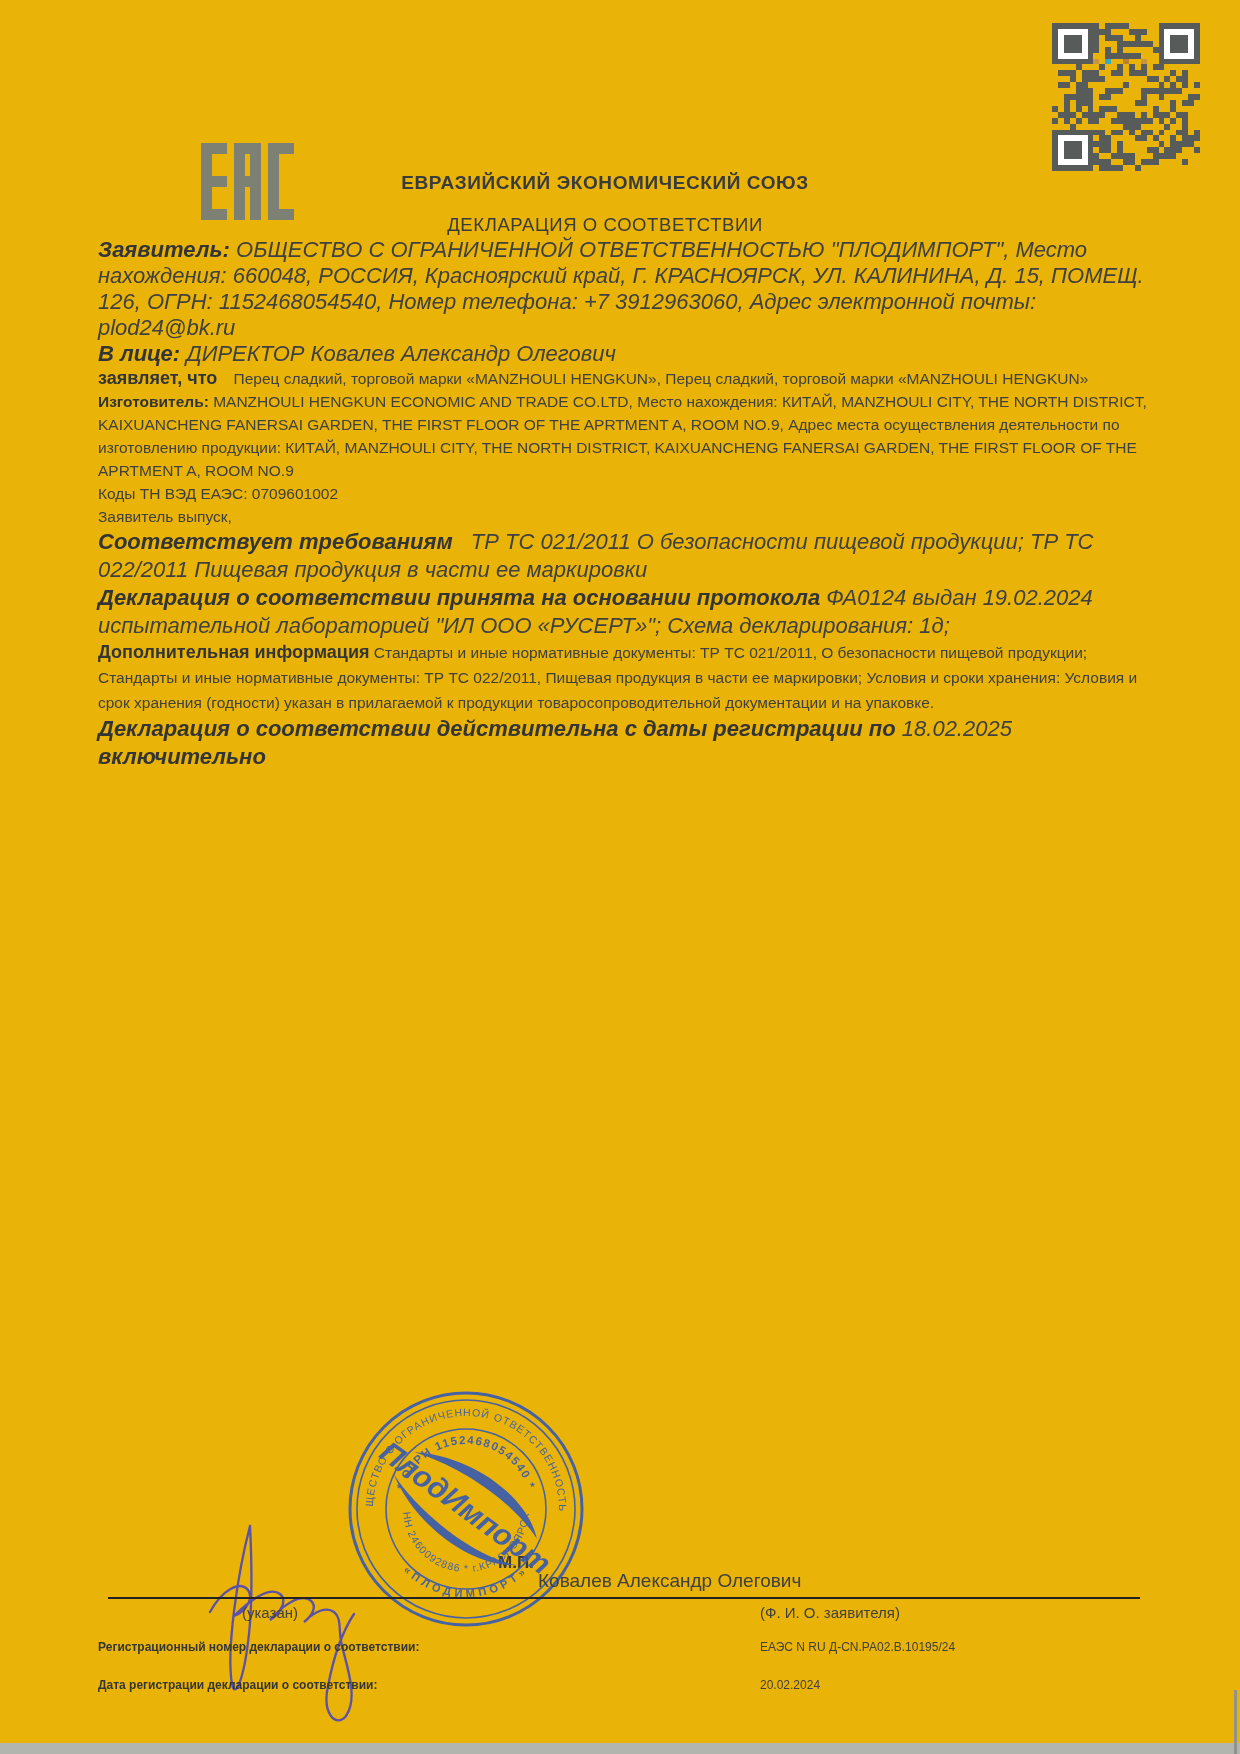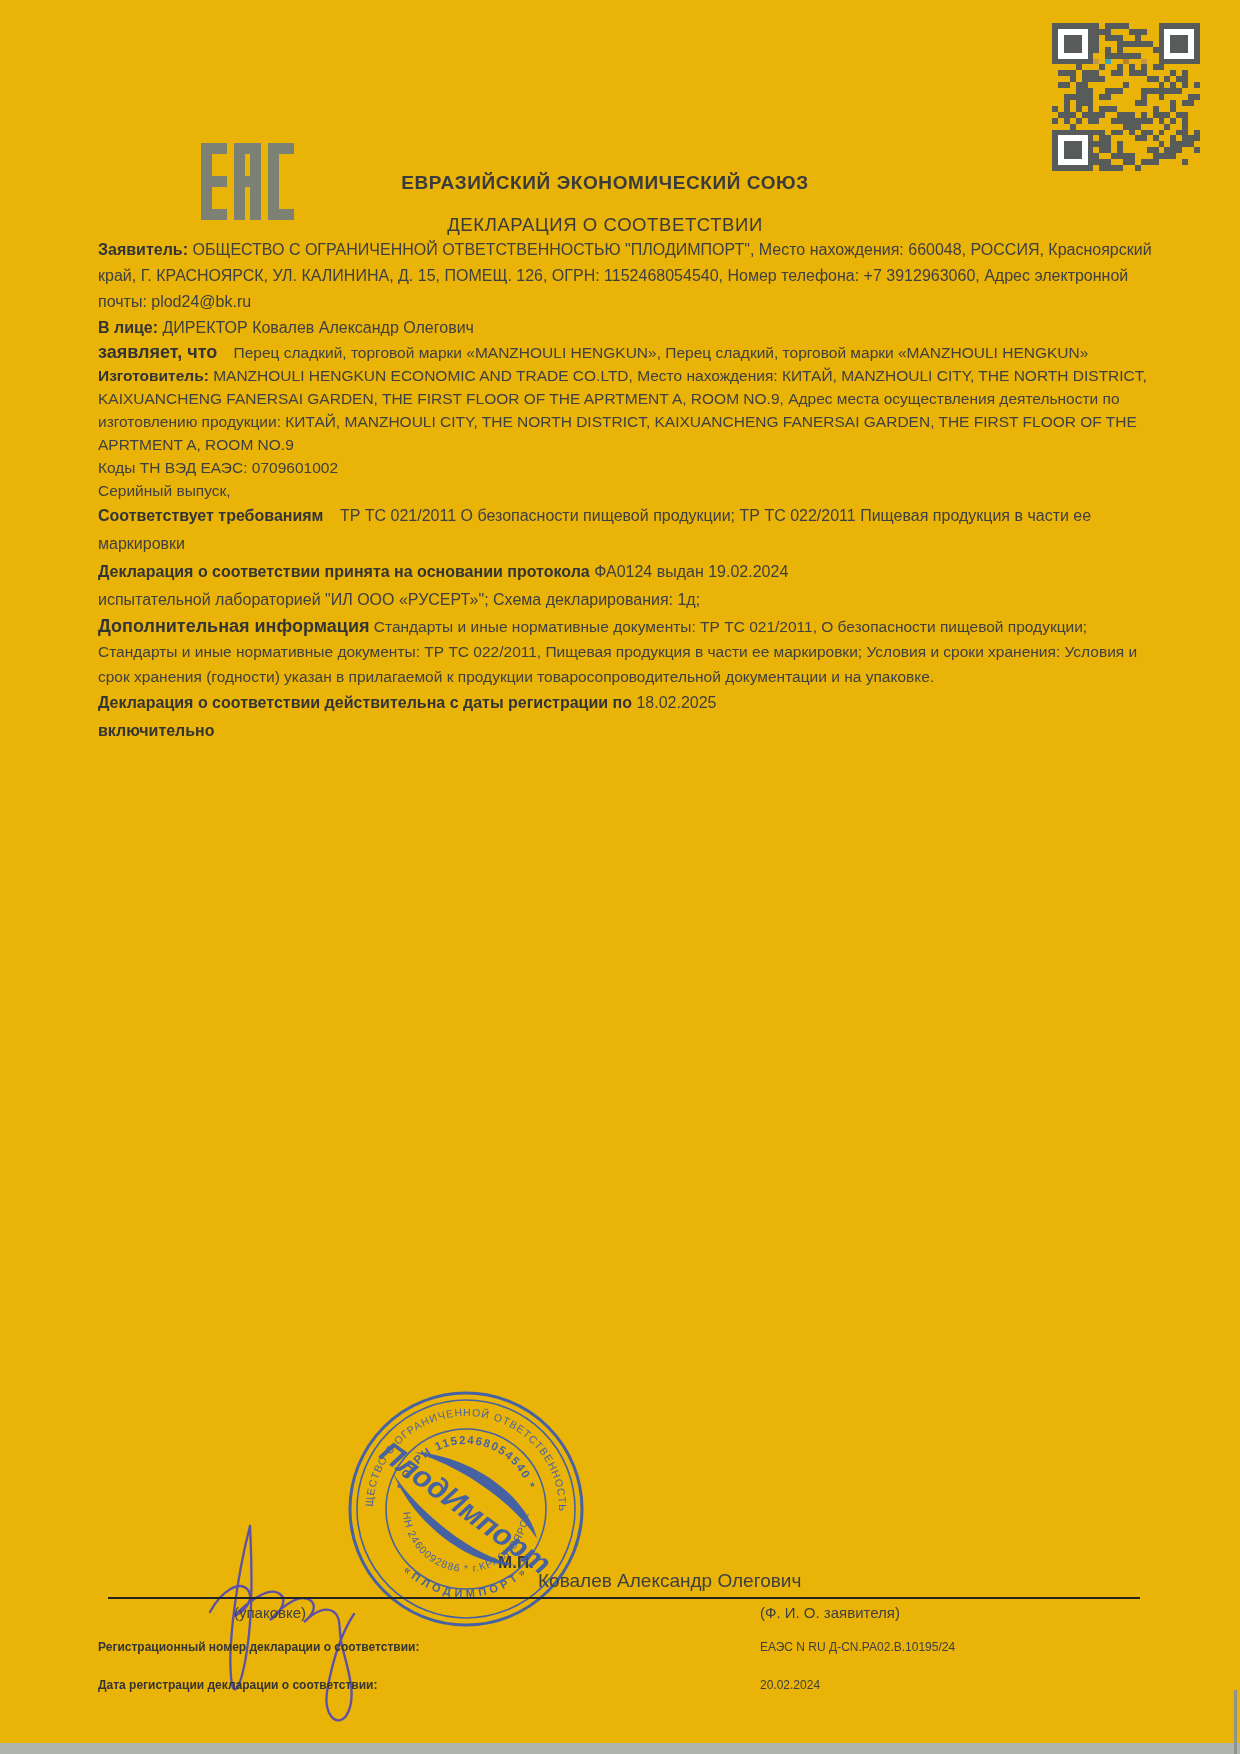--- a/index.html
+++ b/index.html
@@ -12,21 +12,21 @@
   
   .eac-logo { position:absolute; left:201px; top:143px; width:93px; height:77px; }
   .qr { position:absolute; left:1052px; top:23px; width:148px; height:148px; }
   .title { position:absolute; left:0; top:172px; width:1210px; text-align:center;
            font-size:19px; font-weight:bold; letter-spacing:.6px; color:#3a3b3b; }
   .subtitle { position:absolute; left:0; top:214px; width:1210px; text-align:center;
            font-size:18.5px; font-weight:normal; letter-spacing:.6px; color:#3a3b3b; }
   
   .content { position:absolute; left:98px; top:237px; width:1062px; }
   .content p { margin:0; }
-  .lg  { font-size:16px;   line-height:26px; }
+  .lg  { font-size:22px;   line-height:26px;font-style:italic; }
   .sm  { font-size:15.5px; line-height:23px; }
   b.lead { color:#333434; }
   .lead-lg { font-size:18px; }
   .gap-after { margin-right:12px; }
   .mt4  { margin-top:4px; }  .mt6  { margin-top:6px; }
   .mt8  { margin-top:8px; }  .mt14 { margin-top:14px; } .mt26 { margin-top:26px; }
   .lh28 { line-height:28px; }
   
   .mp-label { position:absolute; left:498px; top:1553px; font-size:17px; font-weight:bold; color:#3a3a3a; }
   .signer-name { position:absolute; left:538px; top:1570px; font-size:19px; color:#3f4040; }
@@ -305,21 +305,21 @@
     <p class="lg mt6"><b class="lead">В лице:</b>
       <span>ДИРЕКТОР Ковалев Александр Олегович</span></p>
 
     <p class="sm mt8"><b class="lead lead-lg gap-after">заявляет, что</b>
       <span>Перец сладкий, торговой марки «MANZHOULI HENGKUN», Перец сладкий, торговой марки «MANZHOULI HENGKUN»</span></p>
 
     <p class="sm mt4"><b class="lead">Изготовитель:</b>
       <span>MANZHOULI HENGKUN ECONOMIC AND TRADE CO.LTD, Место нахождения: КИТАЙ, MANZHOULI CITY, THE NORTH DISTRICT, KAIXUANCHENG FANERSAI GARDEN, THE FIRST FLOOR OF THE APRTMENT A, ROOM NO.9, Адрес места осуществления деятельности по изготовлению продукции: КИТАЙ, MANZHOULI CITY, THE NORTH DISTRICT, KAIXUANCHENG FANERSAI GARDEN, THE FIRST FLOOR OF THE APRTMENT A, ROOM NO.9</span></p>
 
     <p class="sm">Коды ТН ВЭД ЕАЭС: 0709601002</p>
-    <p class="sm">Серийный выпуск,</p>
+    <p class="sm">Заявитель выпуск,</p>
 
     <p class="lg lh28 mt8"><b class="lead gap-after">Соответствует требованиям</b>
       <span>ТР ТС 021/2011 О безопасности пищевой продукции; ТР ТС 022/2011 Пищевая продукция в части ее маркировки</span></p>
 
     <p class="lg lh28 mt14"><b class="lead">Декларация о соответствии принята на основании протокола</b>
       <span>ФА0124 выдан 19.02.2024</span><br>
       <span>испытательной лабораторией "ИЛ ООО «РУСЕРТ»"; Схема декларирования: 1д;</span></p>
 
     <p class="sm mt26" style="line-height:25px;"><b class="lead lead-lg">Дополнительная информация</b>
       <span>Стандарты и иные нормативные документы: ТР ТС 021/2011, О безопасности пищевой продукции; Стандарты и иные нормативные документы: ТР ТС 022/2011, Пищевая продукция в части ее маркировки; Условия и сроки хранения: Условия и срок хранения (годности) указан в прилагаемой к продукции товаросопроводительной документации и на упаковке.</span></p>
@@ -358,21 +358,21 @@
 
   <svg class="signature" viewBox="0 0 250 215">
     <g fill="none" stroke="#5c50a8" stroke-width="2.3" stroke-linecap="round">
       <path d="M 62,12 C 50,58 38,136 44,170 C 47,186 56,166 61,120 C 64,92 64,52 62,12"></path>
       <path d="M 22,98 C 34,76 52,66 60,76 C 66,84 58,98 46,102 C 62,86 82,72 92,80 C 100,86 92,100 82,106 C 96,90 112,80 122,86 C 130,92 124,102 116,108 C 126,98 138,92 146,98 C 154,104 150,116 154,132 C 160,156 170,184 158,202 C 148,214 134,200 140,172 C 145,146 154,118 166,100"></path>
     </g>
   </svg>
 
   <div class="signer-name">Ковалев Александр Олегович</div>
   <div class="sig-line"></div>
-  <div class="cap-sign">(упаковке)</div>
+  <div class="cap-sign">(указан)</div>
   <div class="cap-name">(Ф. И. О. заявителя)</div>
 
   <div class="footer-row row-regnum">
     <span class="flabel">Регистрационный номер декларации о соответствии:</span>
     <span class="fvalue">ЕАЭС N RU Д-CN.РА02.В.10195/24</span>
   </div>
   <div class="footer-row row-regdate">
     <span class="flabel">Дата регистрации декларации о соответствии:</span>
     <span class="fvalue">20.02.2024</span>
   </div>

